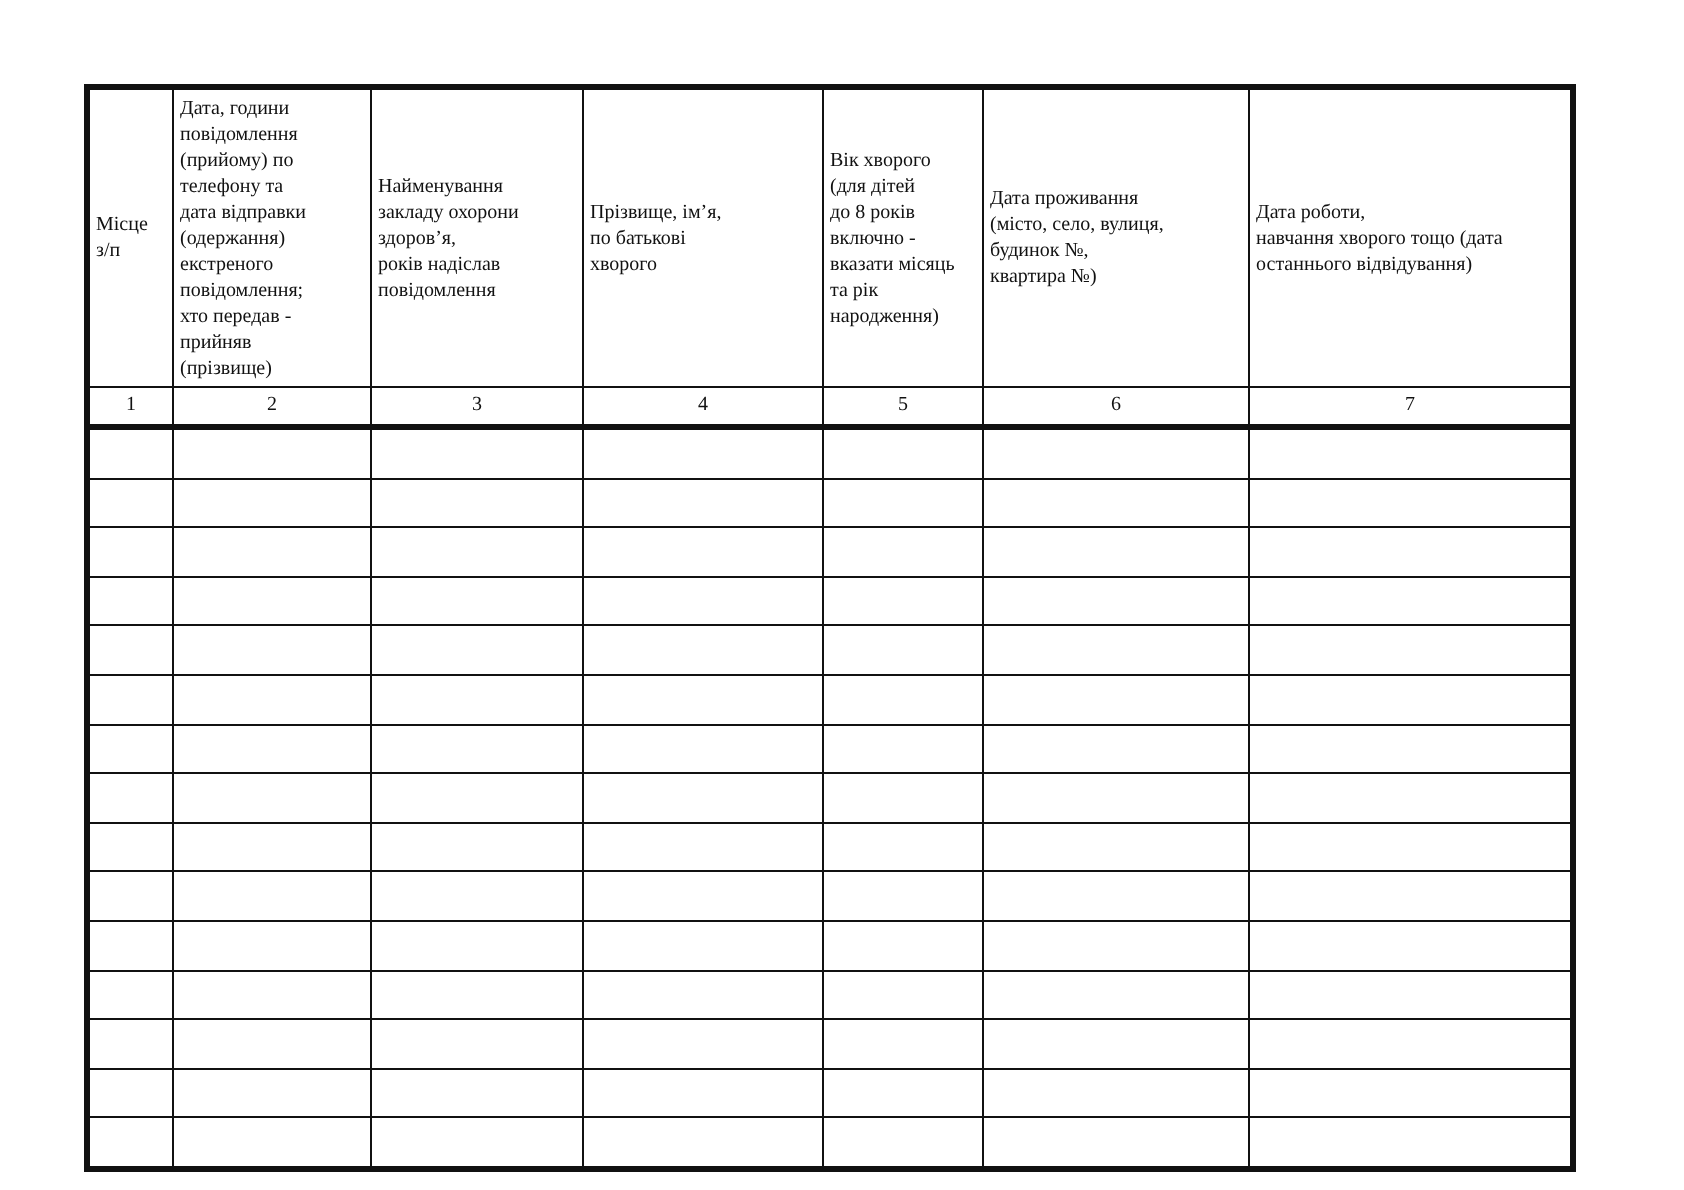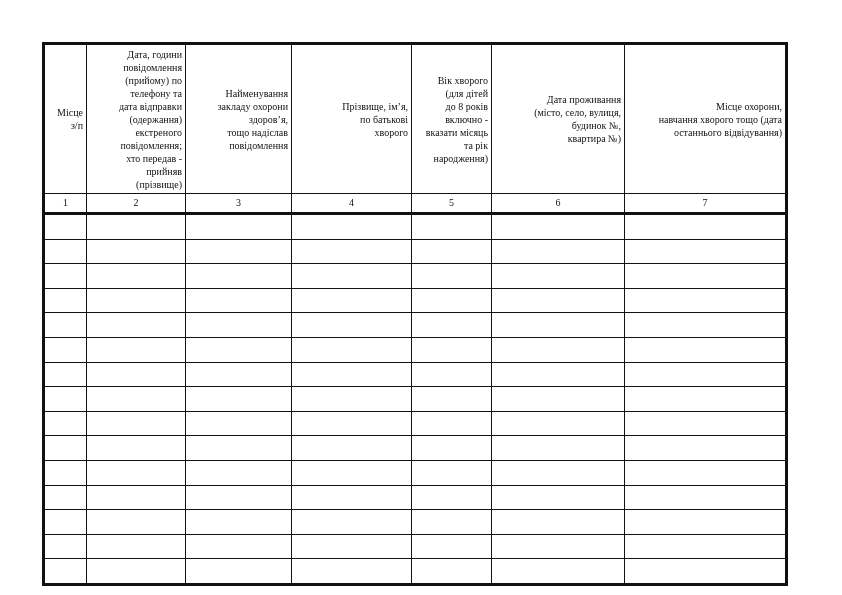--- a/index.html
+++ b/index.html
@@ -31,21 +31,21 @@
     padding: 1px 3px;
     overflow: hidden;
   }
   tr.header-row {
     height: 150px;
   }
   tr.header-row th {
     font-weight: normal;
     font-size: 10px;
     line-height: 13px;
-    text-align: right;
+    text-align: left;
     vertical-align: middle;
     white-space: pre-line;
   }
   tr.numbers-row td {
     height: 16px;
     font-size: 10px;
     line-height: 12px;
     text-align: center;
     vertical-align: middle;
     border-bottom: 3px solid #111111;
@@ -79,37 +79,37 @@
 дата відправки
 (одержання)
 екстреного
 повідомлення;
 хто передав -
 прийняв
 (прізвище)</th>
         <th>Найменування
 закладу охорони
 здоров’я,
-тощо надіслав
+років надіслав
 повідомлення</th>
         <th>Прізвище, ім’я,
 по батькові
 хворого</th>
         <th>Вік хворого
 (для дітей
 до 8 років
 включно -
 вказати місяць
 та рік
 народження)</th>
         <th>Дата проживання
 (місто, село, вулиця,
 будинок №,
 квартира №)</th>
-        <th>Місце охорони,
+        <th>Дата роботи,
 навчання хворого тощо (дата
 останнього відвідування)</th>
       </tr>
       <tr class="numbers-row">
         <td>1</td>
         <td>2</td>
         <td>3</td>
         <td>4</td>
         <td>5</td>
         <td>6</td>

